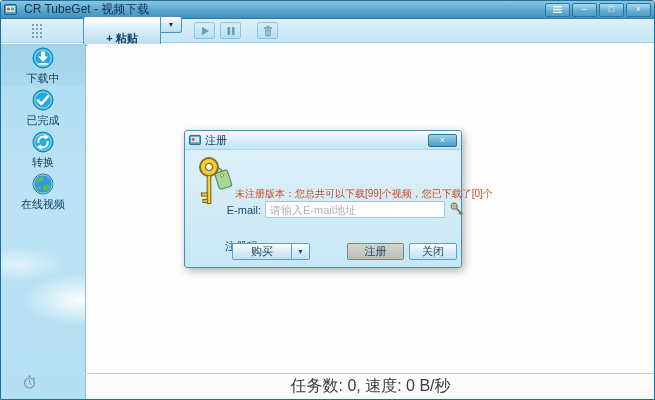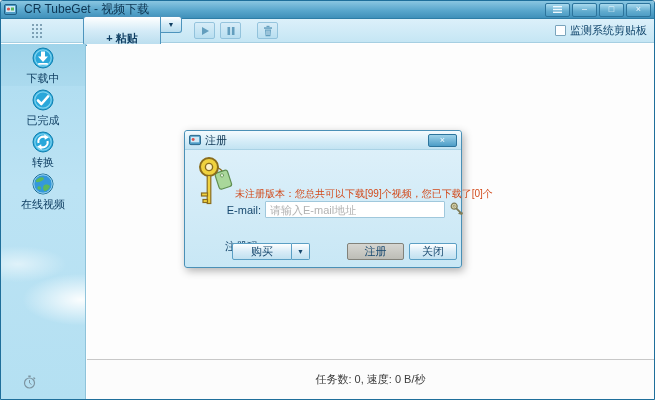--- a/index.html
+++ b/index.html
@@ -67,24 +67,24 @@
     border-right: 1px solid #8fc3da;
   }
   .side-item { height: 42px; text-align: center; padding-top: 3px; cursor: default; }
   .side-item.selected { background: linear-gradient(#a0d4ea, #abdaee); }
   .side-icon { display: block; margin: 0 auto; }
   .side-label { display: block; font-size: 11px; color: #103f63; margin-top: 2px; }
   .clock-wrap { position: absolute; left: 22px; bottom: 6px; cursor: default; }
   
   .main { position: absolute; left: 86px; top: 43px; right: 0; bottom: 26px; background: #fdfdfd; }
   .statusbar {
-    position: absolute; left: 86px; right: 0; bottom: 0; height: 40px;
+    position: absolute; left: 86px; right: 0; bottom: 0; height: 26px;
     background: #fcfcfc; border-top: 1px solid #c8c8c8;
     display: flex; align-items: center; justify-content: center;
-    font-size: 11px; color: #3c3c3c;
+    font-size: 16px; color: #3c3c3c;
   }
   
   .dialog {
     position: absolute; left: 183px; top: 129px; width: 278px; height: 138px;
     border: 1px solid #44089bb; border: 1px solid #4a90b6; border-radius: 3px;
     background: linear-gradient(#e0f1fa, #c8e7f5);
     box-shadow: 2px 3px 8px rgba(0,0,0,.30);
   }
   .dlg-titlebar {
     height: 19px; display: flex; align-items: center; padding: 0 4px;
@@ -187,24 +187,20 @@
     </button>
     <button class="tool-btn sep">
       <svg width="12" height="12" viewBox="0 0 12 12">
         <rect x="4.5" y="0.8" width="3" height="1.3" fill="#3f85ac"></rect>
         <rect x="2" y="2.3" width="8" height="1.5" fill="#3f85ac"></rect>
         <path d="M3 4.5h6l-.6 6.7H3.6z" fill="#3f85ac"></path>
         <path d="M4.8 5.5v4.5 M6 5.5v4.5 M7.2 5.5v4.5" stroke="#d8edf8" stroke-width="0.7"></path>
       </svg>
     </button>
     <div class="spacer"></div>
-    <label class="clipboard-check">
-      <span class="checkbox-box"></span>
-      <span class="clipboard-label">监测系统剪贴板</span>
-    </label>
   </div>
 
   <div class="sidebar">
     <div class="side-item selected">
       <svg class="side-icon" width="22" height="22" viewBox="0 0 22 22">
         <circle cx="11" cy="11" r="10" fill="#29a7da" stroke="#0f7fae"></circle>
         <circle cx="11" cy="11" r="8.2" fill="none" stroke="#7fd3ef" stroke-width="1.2"></circle>
         <path d="M9 4.5h4v5h3L11 15 6 9.5h3z" fill="#fff"></path>
         <rect x="6" y="16" width="10" height="1.8" rx="0.9" fill="#fff"></rect>
       </svg>

